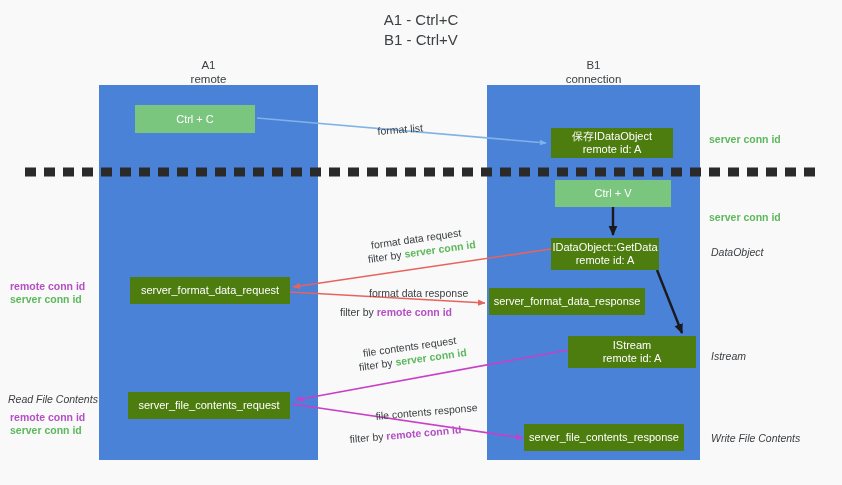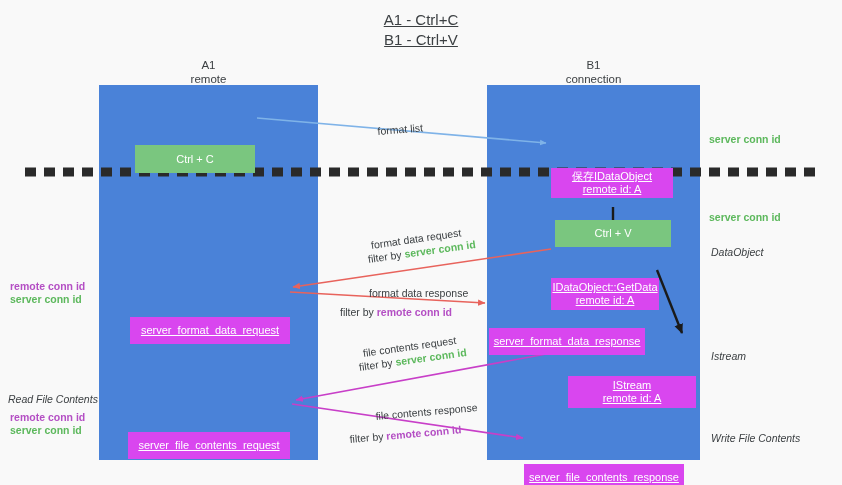--- a/index.html
+++ b/index.html
@@ -21,21 +21,20 @@
   
   .title {
     position: absolute;
     left: 0;
     top: 10px;
     width: 842px;
     text-align: center;
     font-size: 15px;
     line-height: 20px;
     color: #3c4043;
-    text-decoration: underline;
   }
   
   .col-head {
     position: absolute;
     text-align: center;
     font-size: 11.5px;
     line-height: 14px;
     color: #3c4043;
   }
   .col-head .h-main { display: block; }
@@ -60,25 +59,24 @@
     box-sizing: border-box;
     display: flex;
     flex-direction: column;
     align-items: center;
     justify-content: center;
     color: #ffffff;
     font-size: 11px;
     line-height: 13px;
     text-align: center;
     padding: 2px 4px;
-    margin-top: 40px;
   }
   .node .l2 { display: block; }
   .node.green  { background: #7ac67f; }
-  .node.orange { background: #d946ef; text-decoration: underline; }
+  .node.orange { background: #4d7c0f; }
   
   .lbl {
     position: absolute;
     font-size: 10.5px;
     line-height: 14px;
     color: #3c4043;
     white-space: nowrap;
   }
   .lbl.rot {
     transform-origin: 0 0;

